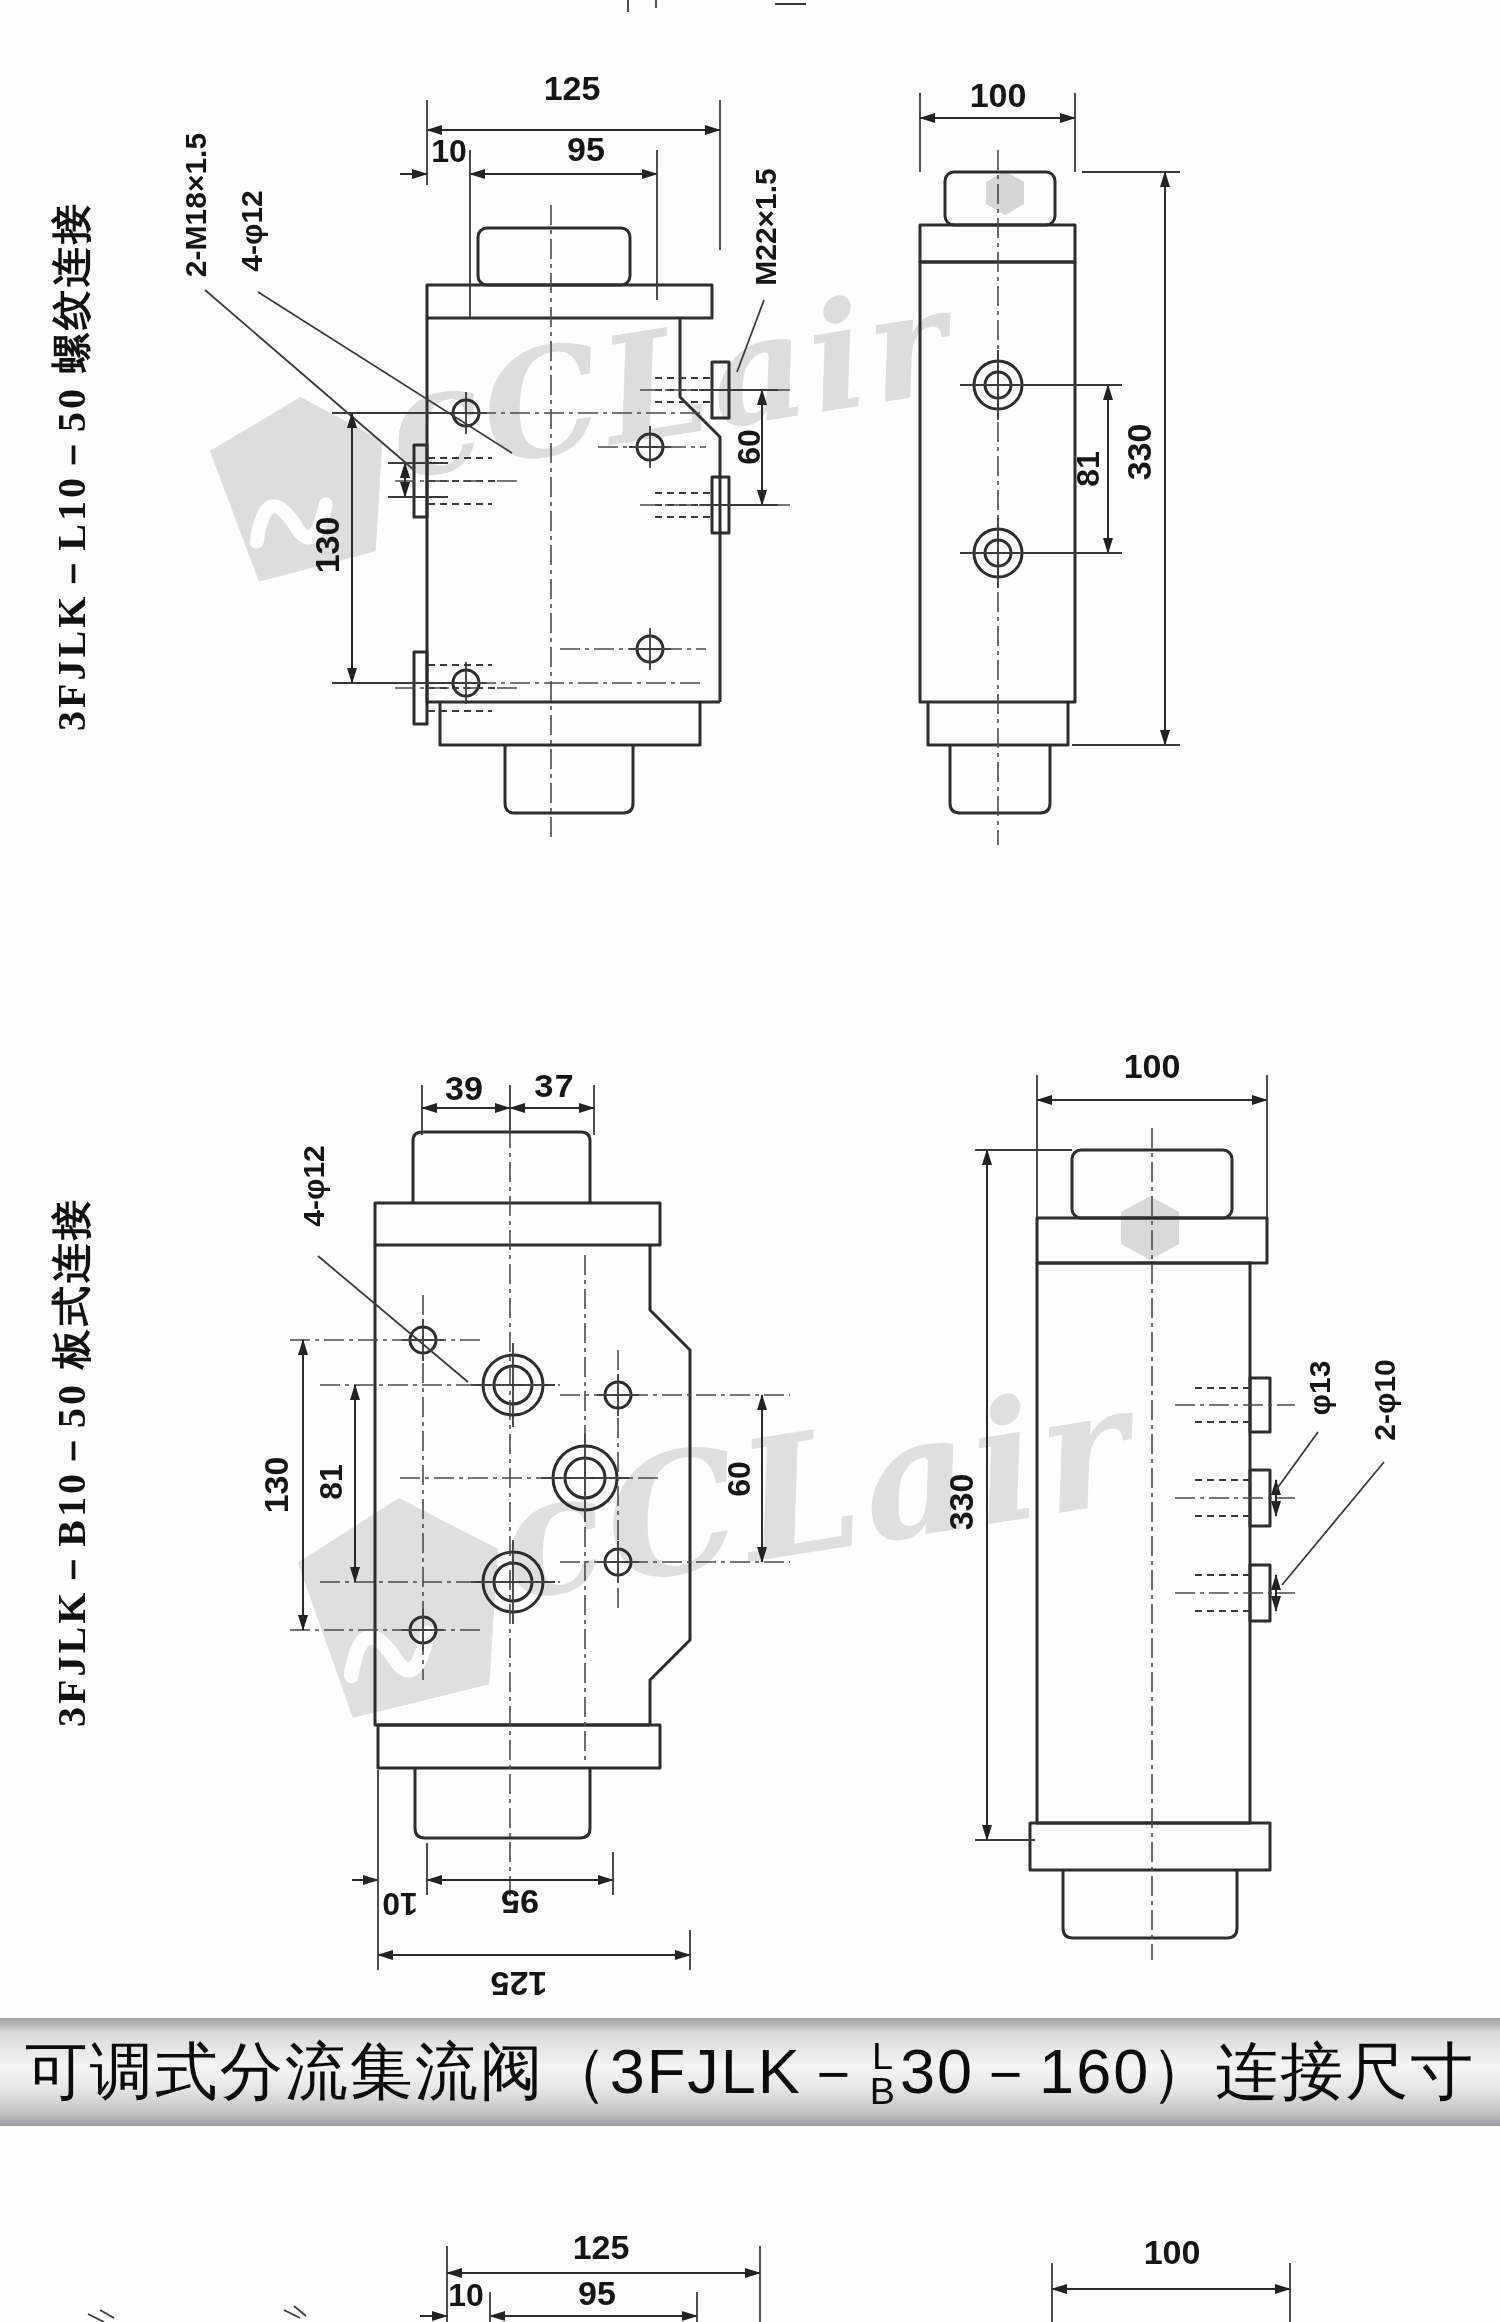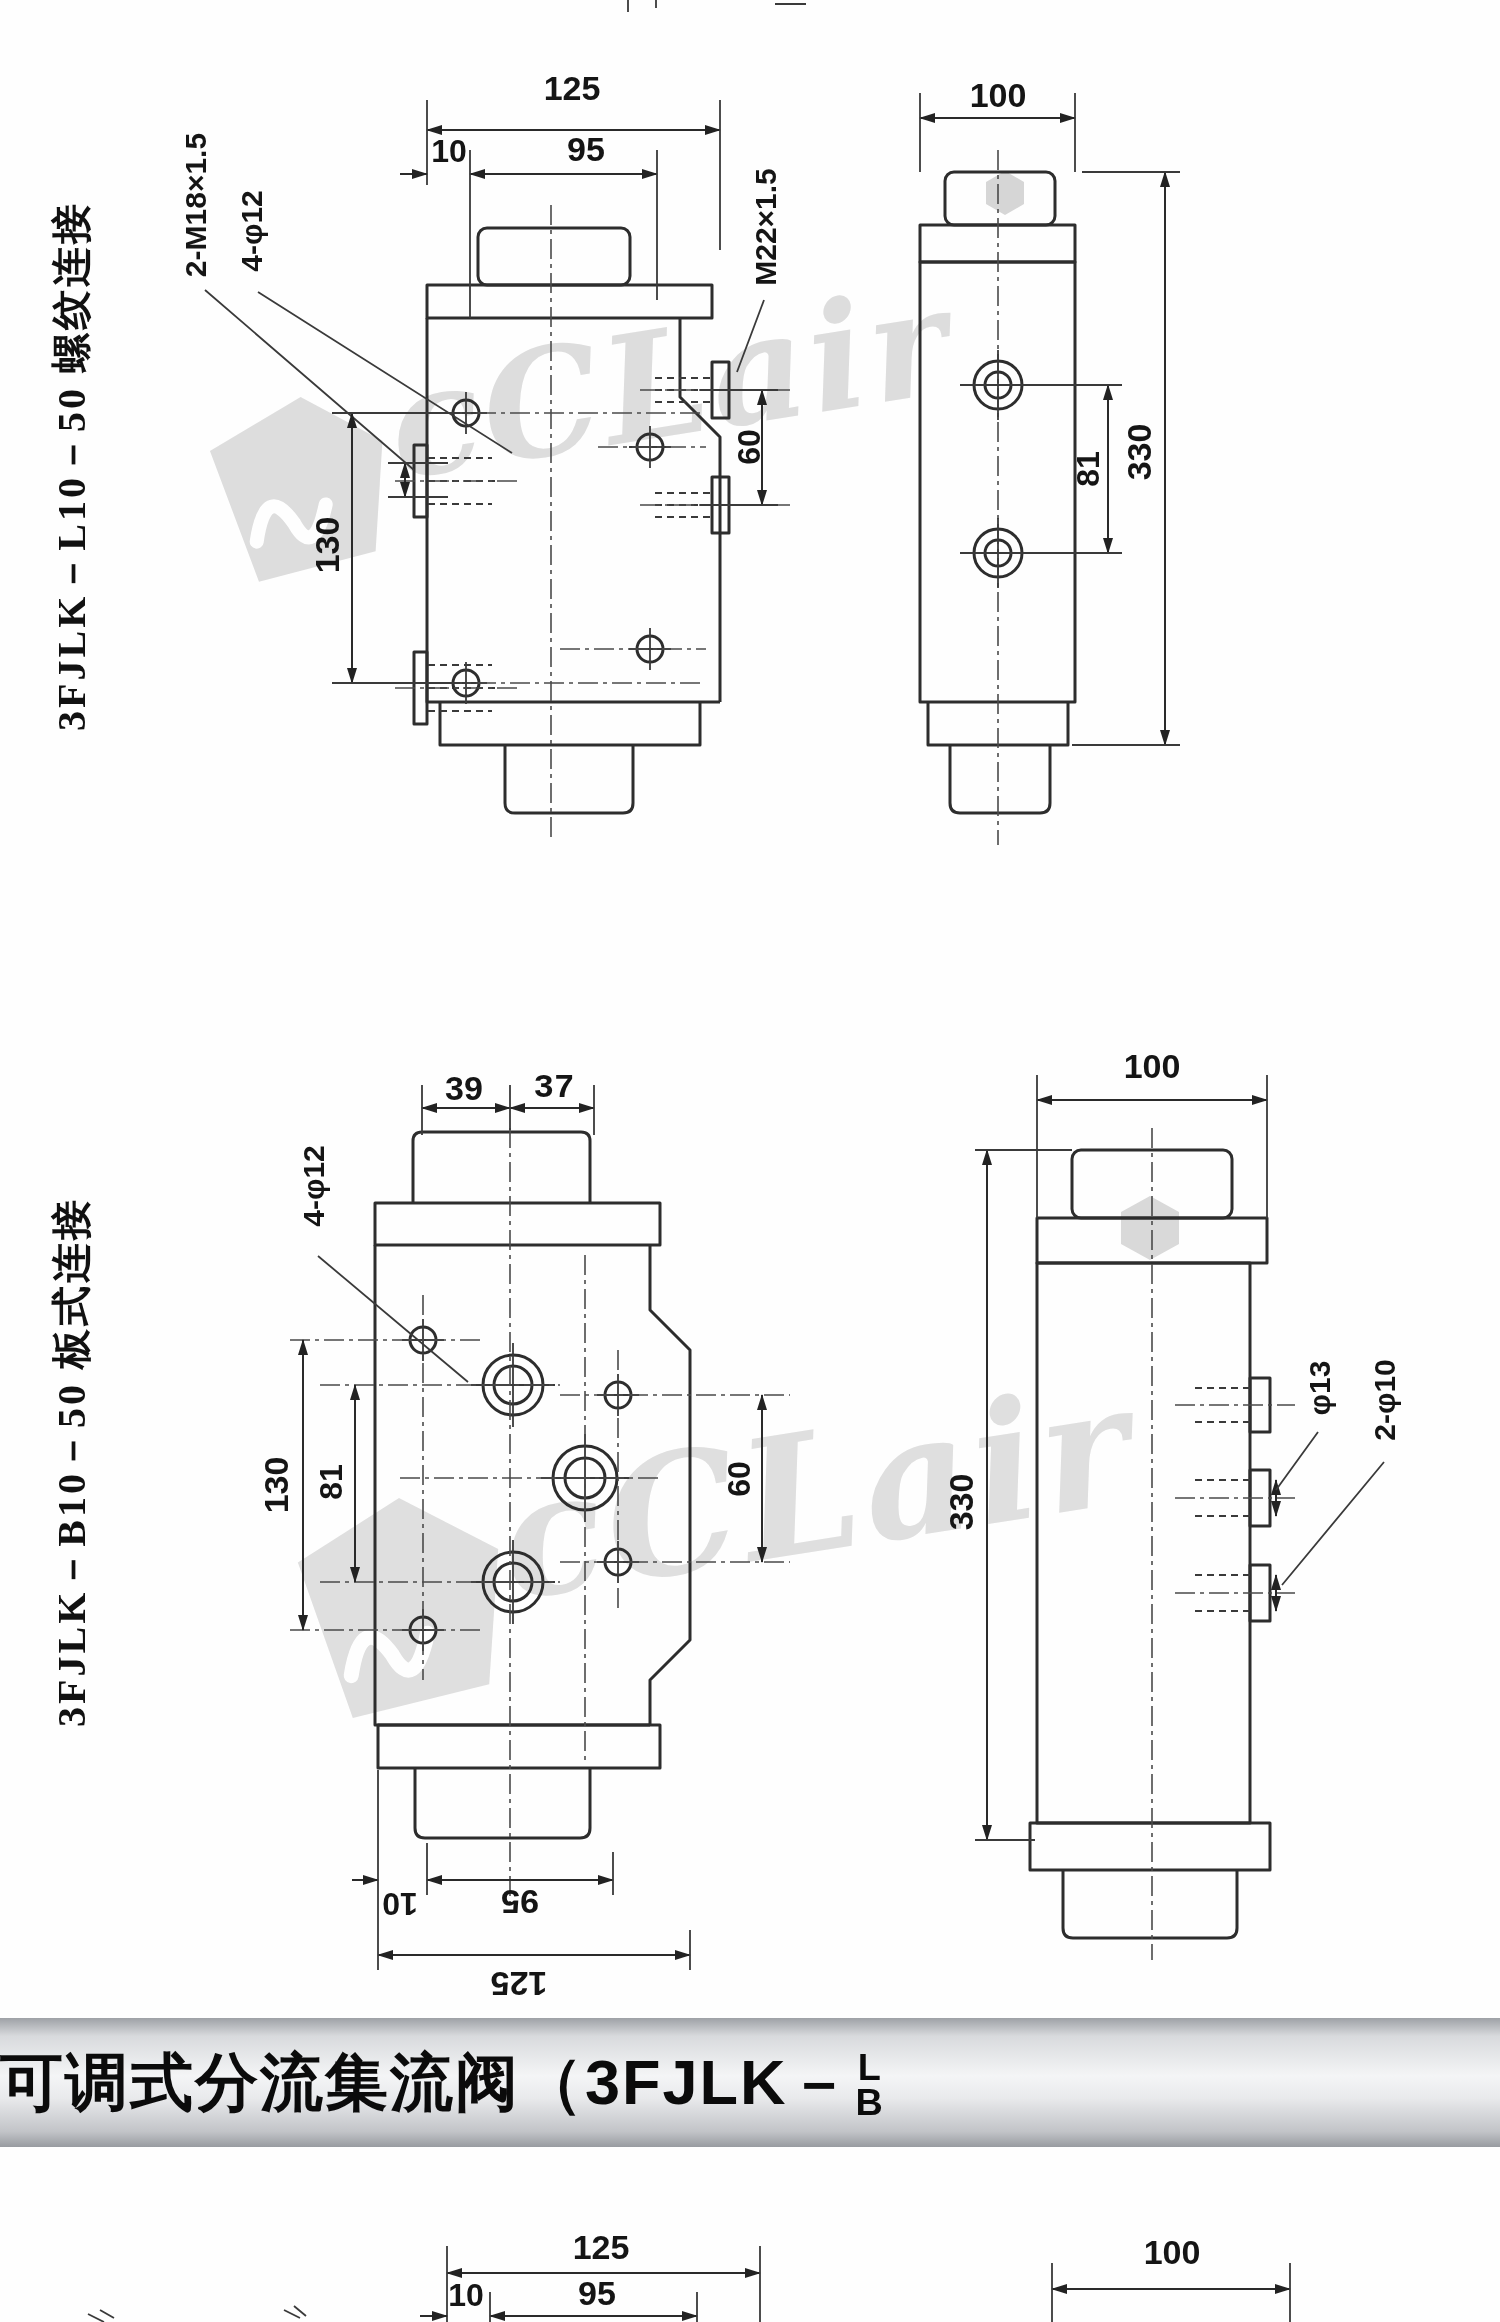--- a/index.html
+++ b/index.html
@@ -12,24 +12,24 @@
   .c{stroke:#4a4a4a;stroke-width:1.6;fill:none;stroke-dasharray:20 5 4 5;}
   .h{stroke:#3a3a3a;stroke-width:2;fill:none;stroke-dasharray:7 5;}
   .wmtext{font-family:"DejaVu Serif","Liberation Serif",serif;font-style:italic;font-weight:bold;}
   .lbl{position:absolute;transform:translate(-50%,-50%);font-weight:600;color:#151515;white-space:nowrap;line-height:1;}
   .v{transform:translate(-50%,-50%) rotate(-90deg);}
   .flip{transform:translate(-50%,-50%) rotate(180deg);}
   .s34{font-size:34px;}
   .s32{font-size:32px;}
   .s30{font-size:30px;}
   .cjk{font-family:"Liberation Serif","DejaVu Serif",serif;font-weight:700;font-size:40px;letter-spacing:3px;color:#111;}
-  .titlebar{position:absolute;left:0;top:2018px;width:1500px;height:129px;
+  .titlebar{position:absolute;left:0;top:2018px;width:1500px;height:108px;
     background:linear-gradient(180deg,#9ea1a6 0%,#d8dadd 14%,#f4f5f6 45%,#e9eaec 62%,#c2c4c8 88%,#989ba0 100%);
-    display:flex;align-items:center;
-    font-weight:700;font-size:63px;color:#0b0b0b;letter-spacing:2px;}
+    display:flex;align-items:center;justify-content:center;
+    font-weight:400;font-size:63px;color:#0b0b0b;letter-spacing:2px;}
   .frac{display:inline-flex;flex-direction:column;align-items:center;line-height:.92;font-size:.6em;transform:translateY(2px);margin:0 3px;}
 </style>
 </head>
 <body>
 
 <div class="page">
 
 <svg width="1500" height="2322" viewBox="0 0 1500 2322">
   <defs>
     <marker id="ae" markerWidth="16" markerHeight="10" refX="15" refY="5" orient="auto" markerUnits="userSpaceOnUse">
@@ -239,20 +239,21 @@
 <div class="lbl s34 v" style="left:961px;top:1502px;">330</div>
 <div class="lbl s30 v" style="left:1320px;top:1388px;">φ13</div>
 <div class="lbl s30 v" style="left:1385px;top:1400px;">2-φ10</div>
 
 <div class="titlebar">
   <span>可调式分流集流阀（3FJLK－</span>
       <span class="frac">
         <span>L</span>
         <span>B</span>
       </span>
+      <span>30－160）连接尺寸</span>
 </div>
 
 <div class="lbl s34" style="left:601px;top:2247px;">125</div>
 <div class="lbl s32" style="left:466px;top:2295px;">10</div>
 <div class="lbl s34" style="left:597px;top:2293px;">95</div>
 <div class="lbl s34" style="left:1172px;top:2252px;">100</div>
 
 </div>
 
 </body></html>

